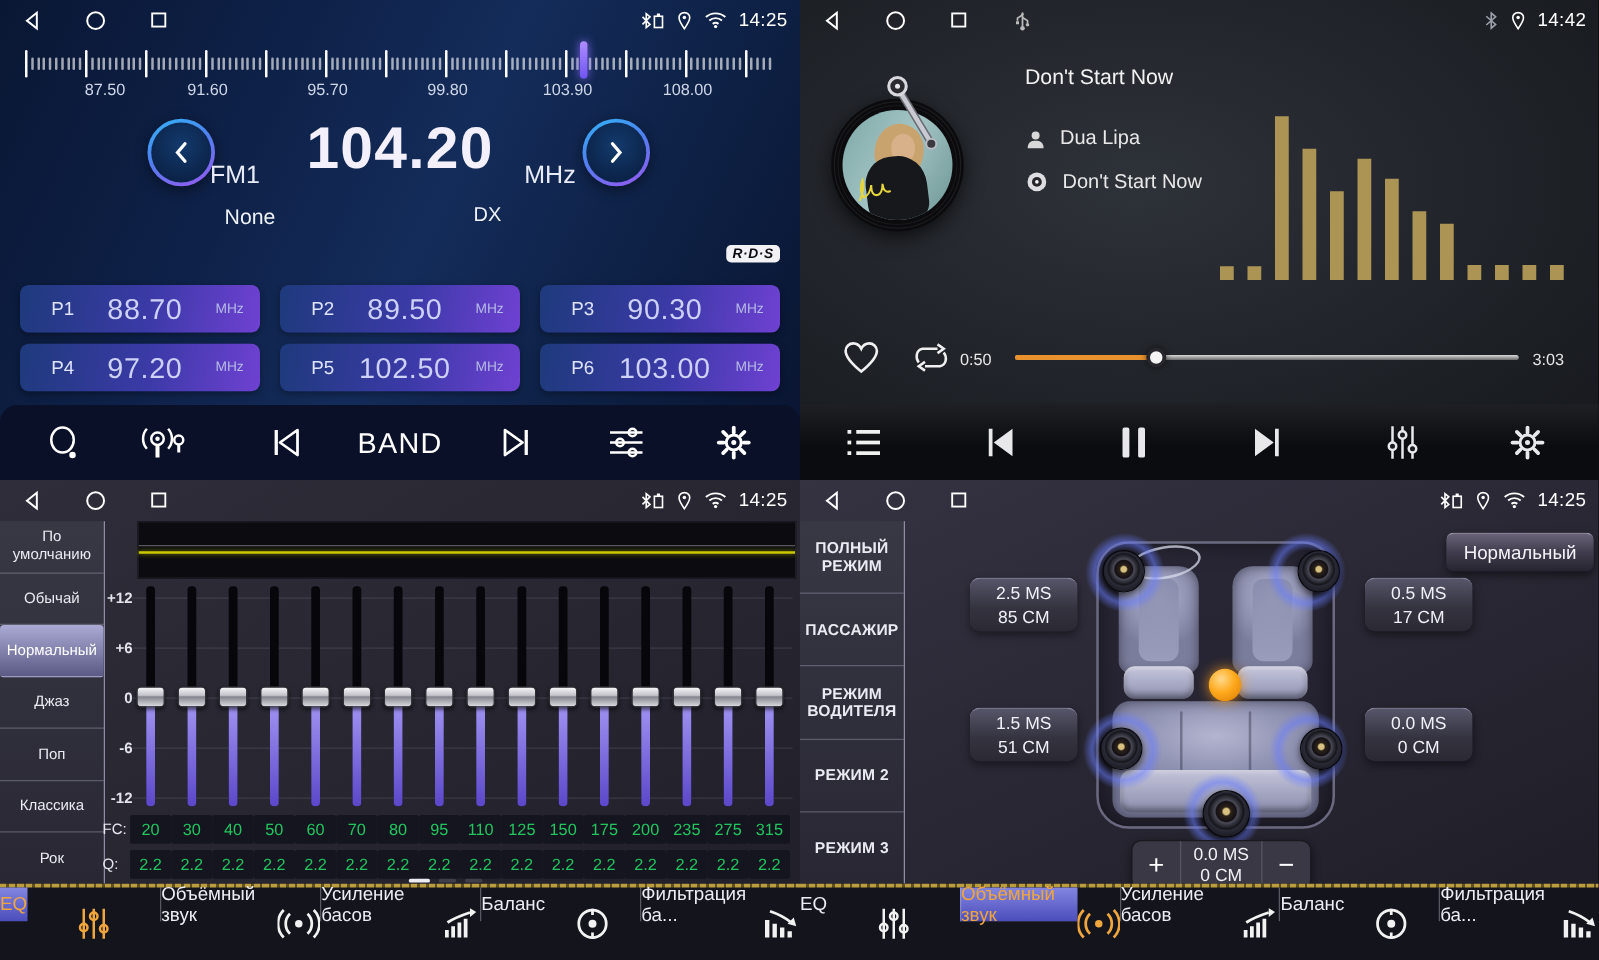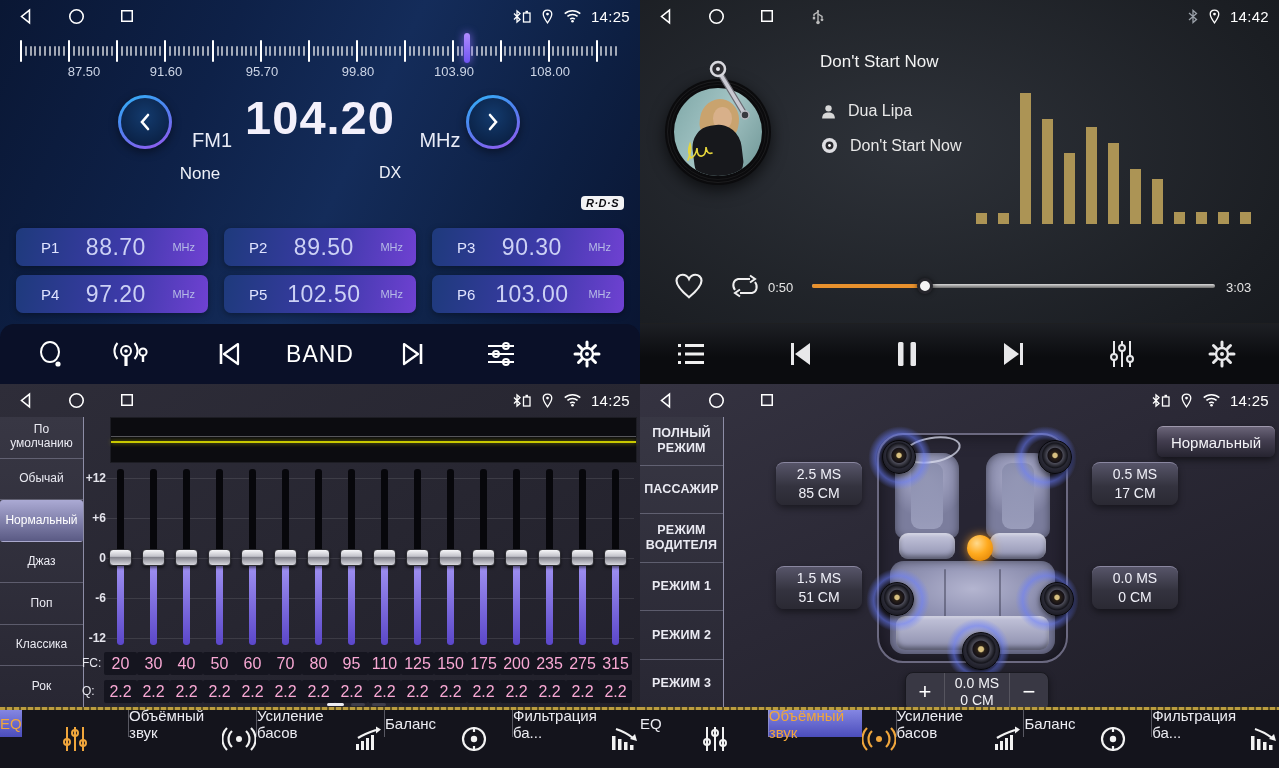--- a/index.html
+++ b/index.html
@@ -101,21 +101,21 @@
   .trk{position:absolute;left:13px;top:0;width:7px;height:100%;border-radius:3px;background:#07070b;cursor:pointer;}
   .trk-fill{position:absolute;left:13px;width:7px;border-radius:3px;
       background:linear-gradient(180deg,#a193f2 0%,#5b47c9 100%);}
   .knob{position:absolute;left:5px;width:23px;height:17px;border-radius:4px;cursor:pointer;
       background:linear-gradient(180deg,#f7f7f9 0%,#c2c2ca 42%,#84848e 50%,#d9d9df 100%);
       border:1px solid #2c2c32;box-sizing:border-box;box-shadow:0 2px 3px rgba(0,0,0,.5);}
   .fcq-lbl{position:absolute;left:82px;width:22px;font-size:12px;color:#e8e8f0;}
   .fcq-row{position:absolute;left:104px;width:528px;display:flex;}
   .fcq-cell{width:33px;display:flex;justify-content:center;}
   .fcq-box{width:41px;height:23px;background:#15151f;border-radius:2px;display:flex;align-items:center;
-      justify-content:center;font-size:16px;color:#f9a8d4;}
+      justify-content:center;font-size:13px;color:#22c55e;}
   .pagedots{position:absolute;left:327px;top:319px;display:flex;gap:7px;align-items:center;}
   .pagedots .d{height:3px;border-radius:2px;background:#3f3e4a;width:14px;}
   .pagedots .d.on{background:#ececf2;width:17px;}
 
   
   .side2 .side-item{font-size:12.5px;font-weight:bold;letter-spacing:.2px;}
   .norm-btn{position:absolute;left:517px;top:42px;width:118px;height:30px;border-radius:6px;cursor:pointer;
       display:flex;align-items:center;justify-content:center;font-size:15px;color:#f3f3f7;
       background:linear-gradient(180deg,#6a6478 0%,#433e50 45%,#262430 100%);
       border-top:1px solid #9e98ac;box-shadow:0 3px 7px rgba(0,0,0,.5);}
@@ -345,21 +345,21 @@
         </svg>
       </div>
   </div>
   <div class="circle-btn" style="left:466px;top:95px;">
     <div class="inner">
         <svg width="16" height="20" viewBox="0 0 16 20">
           <path d="M5 3 L11 10 L5 17" fill="none" stroke="#fff" stroke-width="2.6" stroke-linecap="round"></path>
         </svg>
       </div>
   </div>
-  <div class="freq-side" style="left:168px;top:129px;width:64px;text-align:right;">FM1</div>
+  <div class="freq-side" style="left:168px;top:129px;width:64px;text-align:left;">FM1</div>
   <div class="freq-main">104.20</div>
   <div class="freq-side" style="left:408px;top:129px;width:64px;text-align:center;">MHz</div>
   <div class="freq-sub" style="left:160px;top:164px;width:80px;text-align:center;">None</div>
   <div class="freq-sub" style="left:360px;top:164px;width:60px;text-align:center;font-size:16px;">DX</div>
   <div class="rds-badge">R·D·S</div>
 
   <div class="presets" id="radio-presets">
       <div class="preset">
         <span class="pid">P1</span>
         <span class="pfreq">88.70</span>
@@ -1012,21 +1012,20 @@
           <circle cx="12" cy="15.8" r="1.7" fill="#fff"></circle>
         </svg>
       </span>
     <span class="sb-time">14:25</span>
   </div>
 
   <div class="side side2" id="sound-side">
       <div class="side-item">ПОЛНЫЙ РЕЖИМ</div>
       <div class="side-item">ПАССАЖИР</div>
       <div class="side-item">РЕЖИМ ВОДИТЕЛЯ</div>
-      <div class="side-item">РЕЖИМ 1</div>
       <div class="side-item">РЕЖИМ 2</div>
       <div class="side-item">РЕЖИМ 3</div>
     </div>
 
   <div class="norm-btn">Нормальный</div>
 
   <div class="delay-btn" style="left:136px;top:78px;">
     <span>2.5 MS</span>
       <span>85 CM</span>
   </div>

